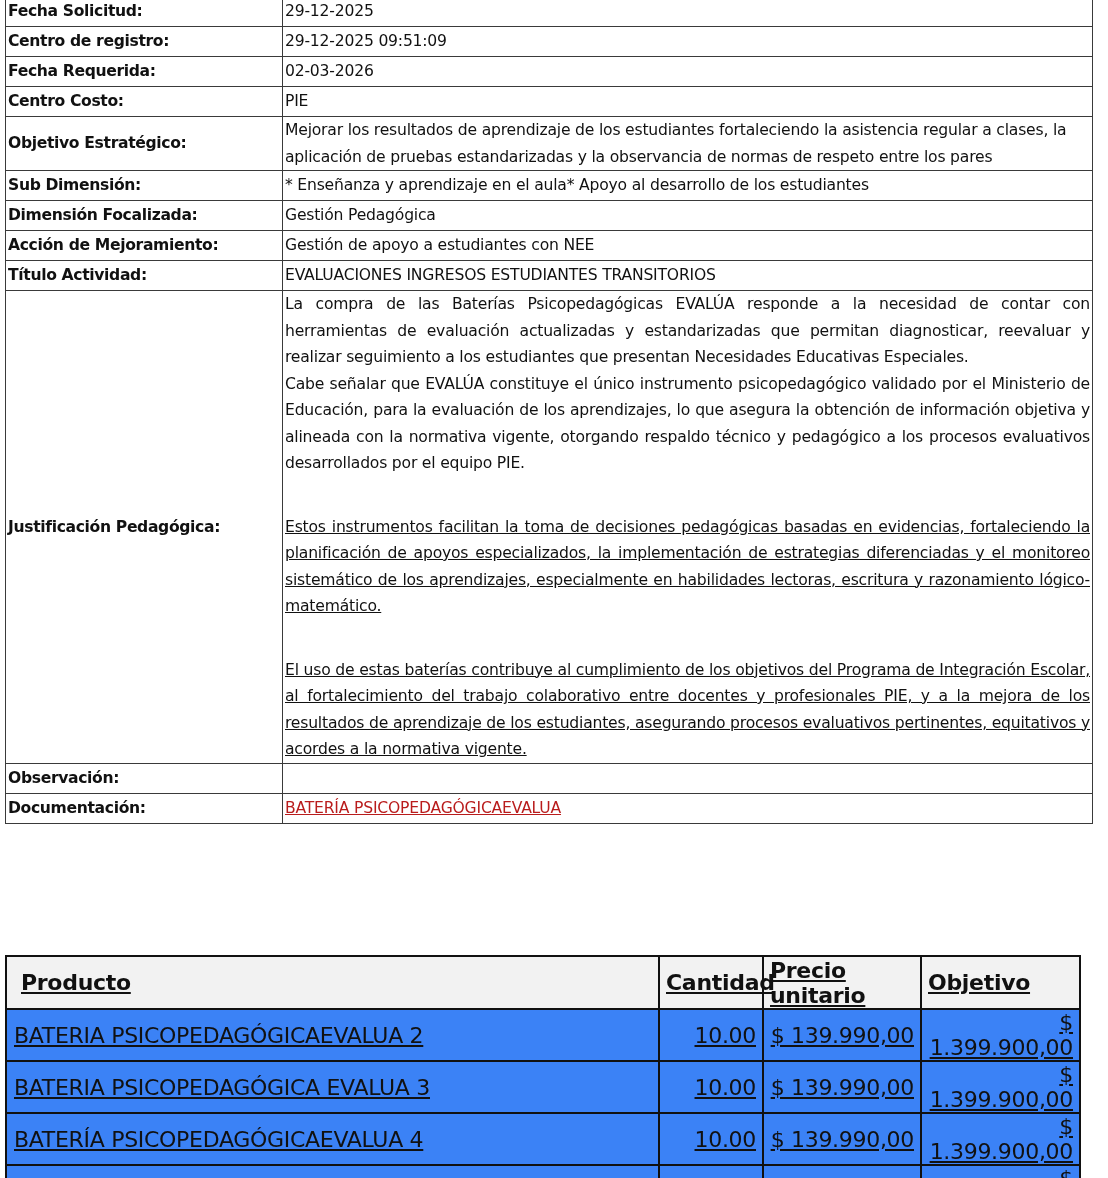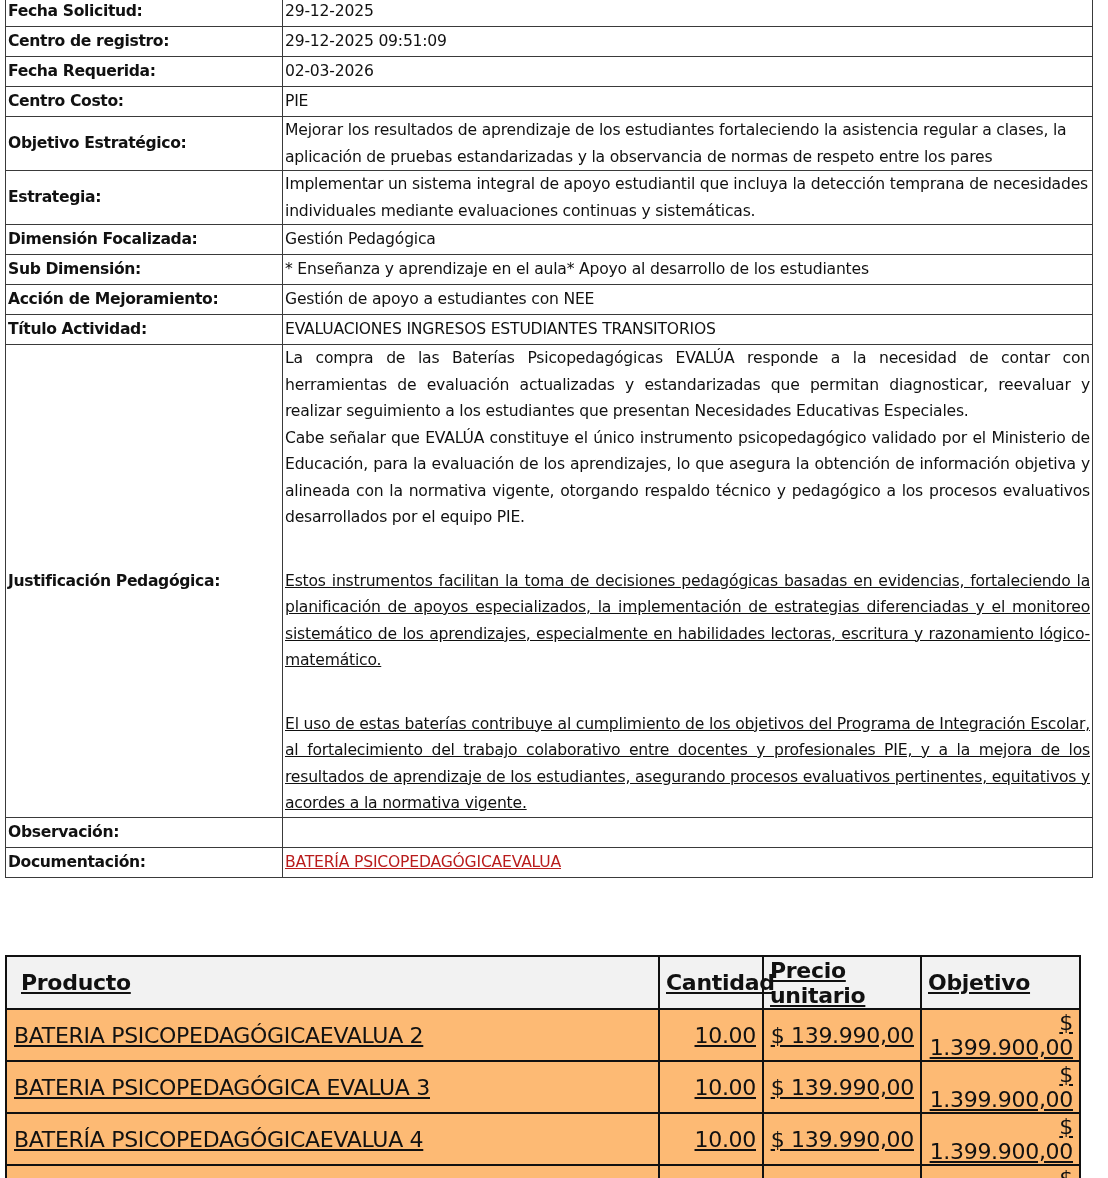--- a/index.html
+++ b/index.html
@@ -79,21 +79,21 @@
       height: 51px;
       font-weight: bold;
       text-align: left;
     }
     .products-table th.col-product {
       text-align: left;
       padding-left: 14px;
     }
     .products-table td {
       height: 38px;
-      background: #fdba74;
+      background: #3b82f6;
     }
     .products-table td.num {
       text-align: right;
     }
     .products-table td.prod {
       text-align: left;
       padding-left: 7px;
     }
     .c-prod { width: 653px; }
     .c-qty { width: 104px; }
@@ -122,31 +122,27 @@
       <td class="value">02-03-2026</td>
     </tr>
     <tr class="single">
       <td class="label">Centro Costo:</td>
       <td class="value">PIE</td>
     </tr>
     <tr>
       <td class="label">Objetivo Estratégico:</td>
       <td class="value">Mejorar los resultados de aprendizaje de los estudiantes fortaleciendo la asistencia regular a clases, la aplicación de pruebas estandarizadas y la observancia de normas de respeto entre los pares</td>
     </tr>
-    <tr>
-      <td class="label">Estrategia:</td>
-      <td class="value">Implementar un sistema integral de apoyo estudiantil que incluya la detección temprana de necesidades individuales mediante evaluaciones continuas y sistemáticas.</td>
+    <tr class="single">
+      <td class="label">Sub Dimensión:</td>
+      <td class="value">* Enseñanza y aprendizaje en el aula* Apoyo al desarrollo de los estudiantes</td>
     </tr>
     <tr class="single">
       <td class="label">Dimensión Focalizada:</td>
       <td class="value">Gestión Pedagógica</td>
-    </tr>
-    <tr class="single">
-      <td class="label">Sub Dimensión:</td>
-      <td class="value">* Enseñanza y aprendizaje en el aula* Apoyo al desarrollo de los estudiantes</td>
     </tr>
     <tr class="single">
       <td class="label">Acción de Mejoramiento:</td>
       <td class="value">Gestión de apoyo a estudiantes con NEE</td>
     </tr>
     <tr class="single">
       <td class="label">Título Actividad:</td>
       <td class="value">EVALUACIONES INGRESOS ESTUDIANTES TRANSITORIOS</td>
     </tr>
     <tr>

